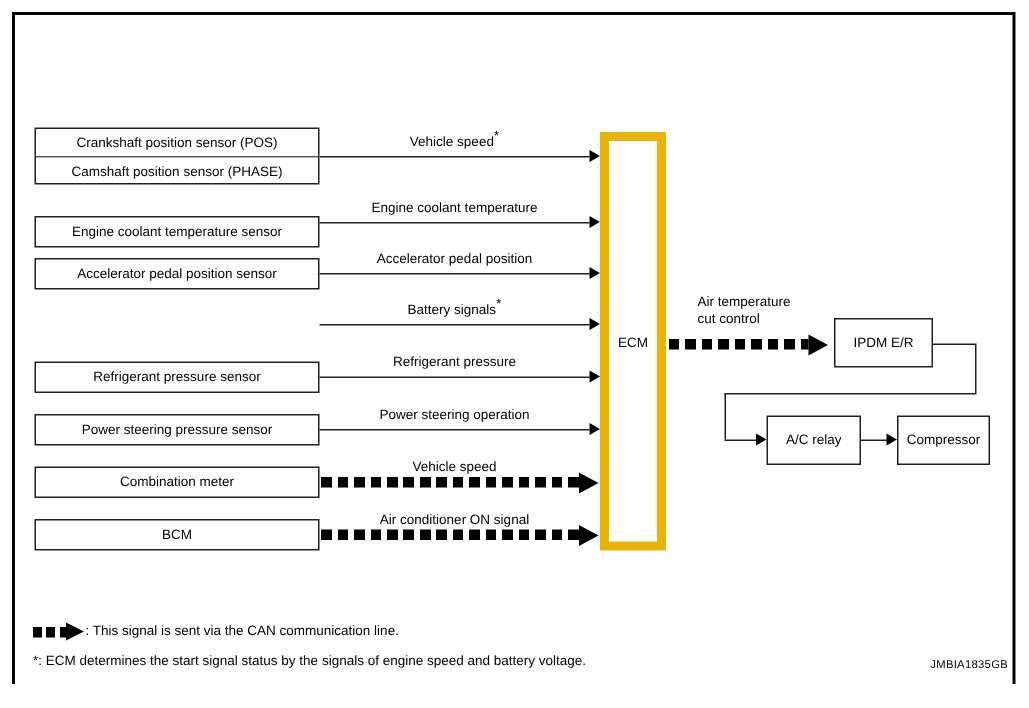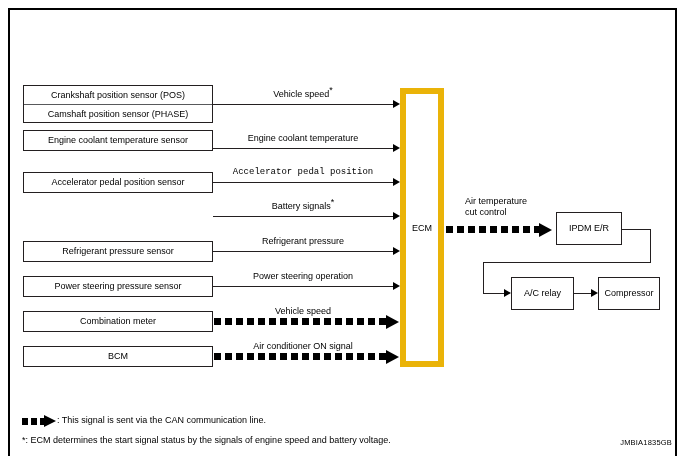--- a/index.html
+++ b/index.html
@@ -184,21 +184,21 @@
 
   <div class="box stacked" style="left:23px; top:85px; width:190px; height:38px;">
     <div class="row top">
       <span>Crankshaft position sensor (POS)</span>
     </div>
     <div class="row">
       <span>Camshaft position sensor (PHASE)</span>
     </div>
   </div>
 
-  <div class="box" style="left:23px; top:130px; width:190px; height:21px;">
+  <div class="box" style="left:23px; top:144px; width:190px; height:21px;">
     <span>Engine coolant temperature sensor</span>
   </div>
 
   <div class="box" style="left:23px; top:172px; width:190px; height:21px;">
     <span>Accelerator pedal position sensor</span>
   </div>
 
 
   <div class="box" style="left:23px; top:241px; width:190px; height:21px;">
     <span>Refrigerant pressure sensor</span>
@@ -225,21 +225,21 @@
   <div class="sig-label" style="left:213px; top:89px; width:180px;">
     <span>Vehicle speed</span><span class="star">*</span>
   </div>
 
   <div class="line-h" style="left:213px; top:148px; width:180px;"></div>
   <div class="arrow-head" style="left:393px; top:144px;"></div>
   <div class="sig-label" style="left:213px; top:133px; width:180px;">Engine coolant temperature</div>
 
   <div class="line-h" style="left:213px; top:182px; width:180px;"></div>
   <div class="arrow-head" style="left:393px; top:178px;"></div>
-  <div class="sig-label" style="left:213px; top:167px; width:180px;font-family:Liberation Mono, monospace;">Accelerator pedal position</div>
+  <div class="sig-label" style="left:213px; top:167px; width:180px;">Accelerator pedal position</div>
 
   <div class="line-h" style="left:213px; top:216px; width:180px;"></div>
   <div class="arrow-head" style="left:393px; top:212px;"></div>
   <div class="sig-label" style="left:213px; top:201px; width:180px;">
     <span>Battery signals</span><span class="star">*</span>
   </div>
 
   <div class="line-h" style="left:213px; top:251px; width:180px;"></div>
   <div class="arrow-head" style="left:393px; top:247px;"></div>
   <div class="sig-label" style="left:213px; top:236px; width:180px;">Refrigerant pressure</div>

